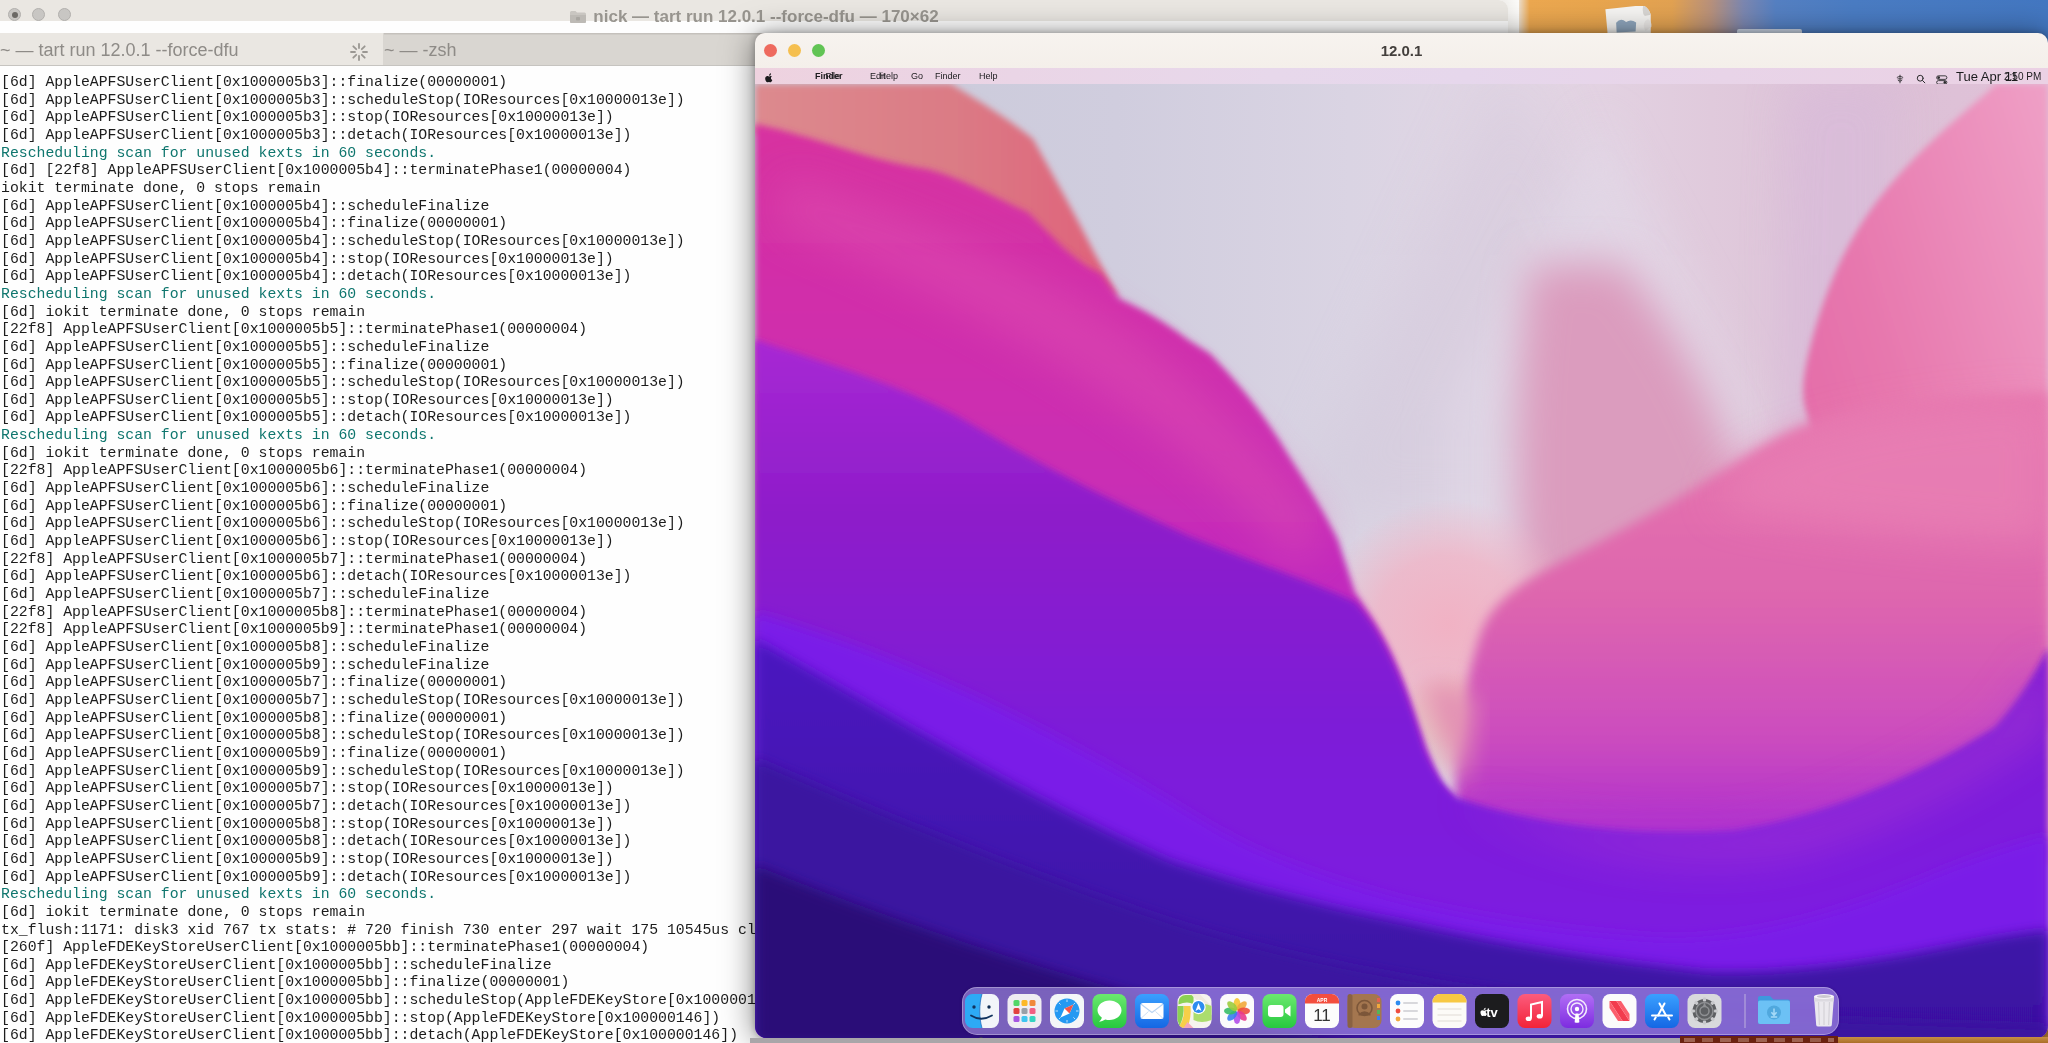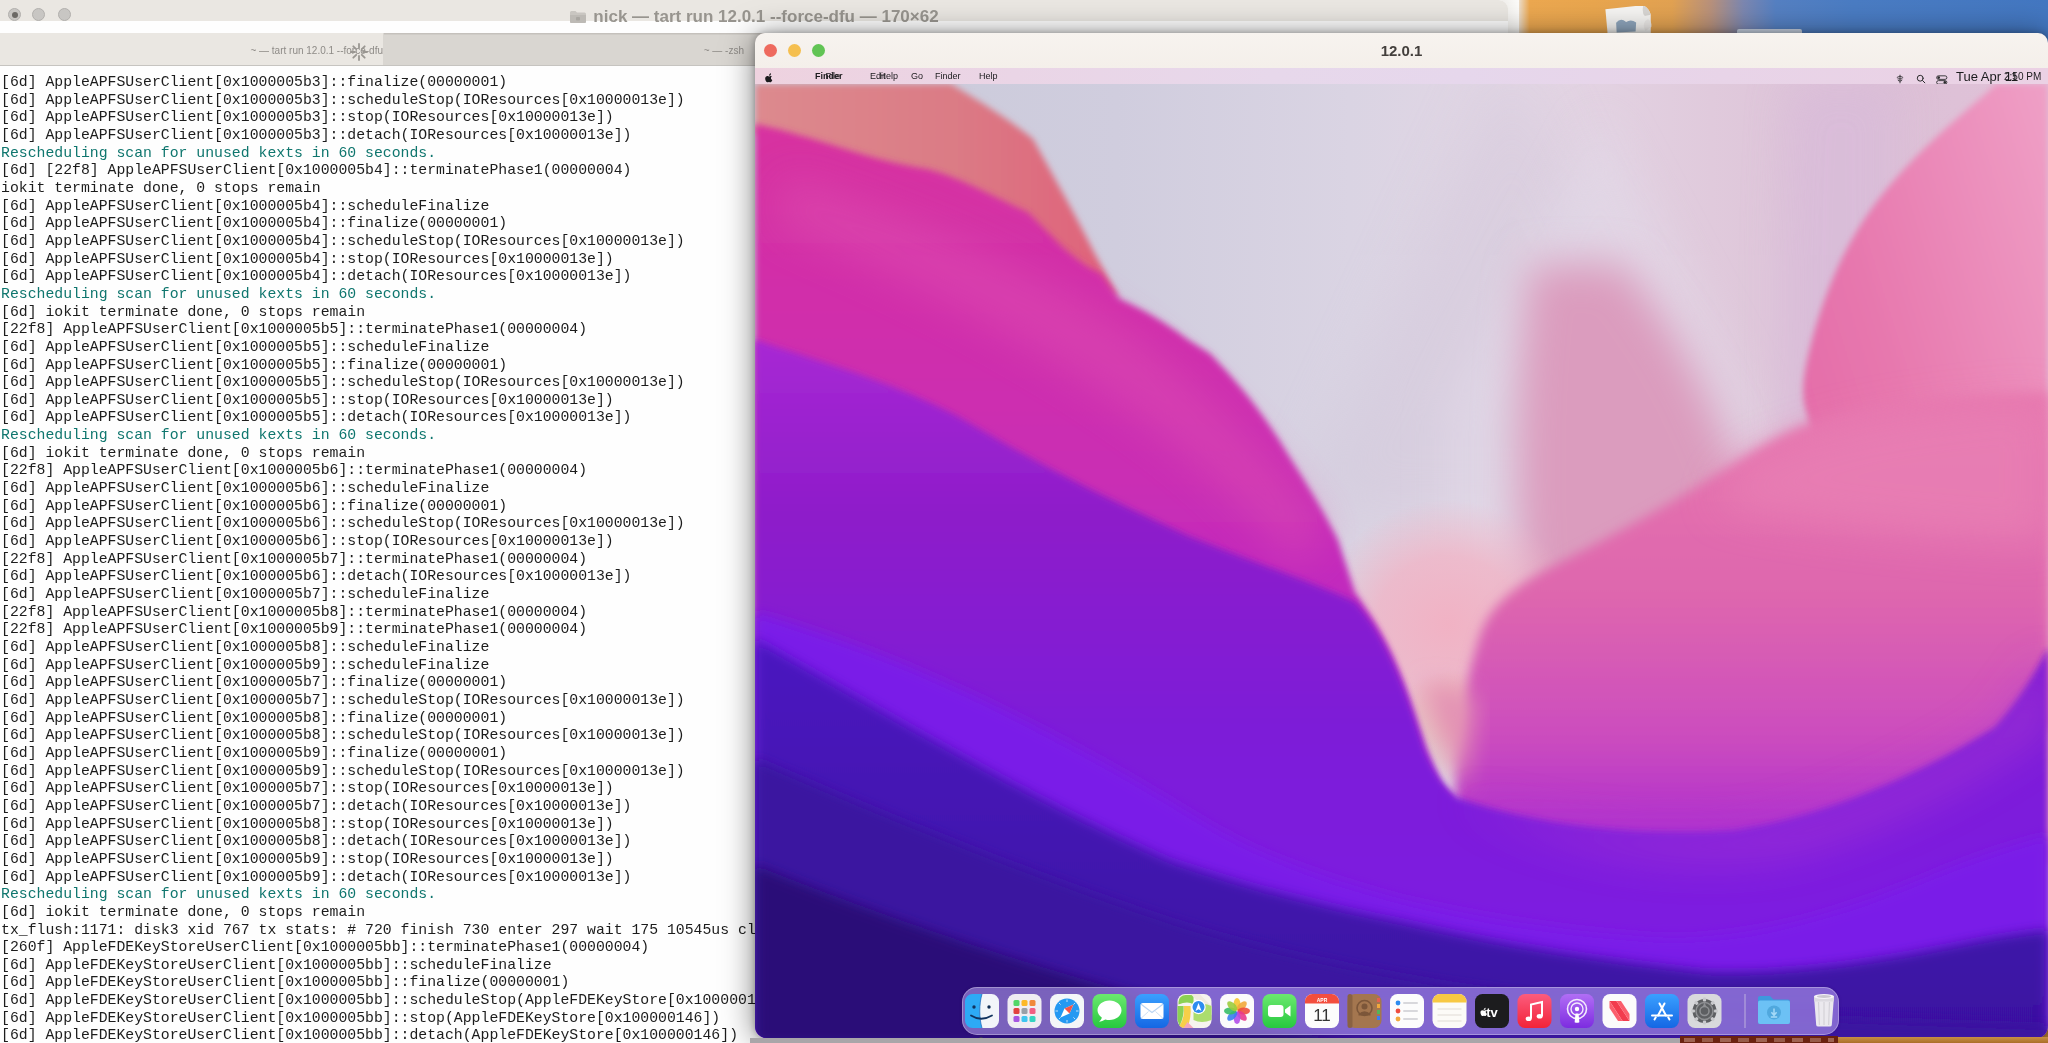--- a/index.html
+++ b/index.html
@@ -10,21 +10,21 @@
   #whitewedge{position:absolute;left:1496px;top:0;width:23px;height:33px;background:linear-gradient(90deg,#eceae6,#fdfcfa);}
   #docicon{position:absolute;left:1604px;top:6px;width:49px;height:29px;}
   #bluerect{position:absolute;left:1737px;top:29px;width:65px;height:6px;background:#ccd7e8;border-radius:2px 2px 0 0;}
   
   #term{position:absolute;left:0;top:0;width:1508px;height:1043px;border-radius:0 9px 0 0;overflow:hidden;background:#fefefe;}
   #termtitle{position:absolute;left:0;top:0;width:100%;height:21px;background:#eae7e2;}
   .tl{position:absolute;top:8px;width:13px;height:13px;border-radius:50%;background:#c8c6c3;border:0.5px solid #b2b0ad;box-sizing:border-box;}
   #termtitletext{position:absolute;left:0;top:0;width:100%;height:33px;line-height:33px;text-align:center;font-size:17px;font-weight:bold;color:#98958f;}
   #tabs{position:absolute;left:0;top:33px;width:100%;height:33px;background:#d9d6d1;box-sizing:border-box;}
   #tab1{position:absolute;left:0;top:0;width:383px;height:32px;background:#eae7e2;}
-  #tab1 .tabtext,#tab2 .tabtext{display:block;width:100%;text-align:right;line-height:35px;font-size:10px;color:#8e8b87;}
+  #tab1 .tabtext,#tab2 .tabtext{display:block;width:100%;text-align:left;line-height:35px;font-size:18px;color:#8e8b87;}
   #tab2{position:absolute;left:384px;top:0;width:760px;height:32px;box-shadow:inset 0 1.5px 0 rgba(160,156,150,0.35);}
   #tabs{border-bottom:1px solid #c6c4c0;}
   #termbody{position:absolute;left:0;top:66px;width:100%;height:977px;background:#fefefe;}
   #termbody pre{margin:0;padding:8px 0 0 1px;font-family:"Liberation Mono",monospace;font-size:14.8px;line-height:17.66px;color:#1c1c1c;}
   #termbody .y{color:#0f766e;}
   
   #vm{position:absolute;left:755px;top:33px;width:1293px;height:1005px;border-radius:10px 10px 12px 12px;overflow:hidden;
       box-shadow:0 3px 32px rgba(0,0,0,0.5), 0 0 7px rgba(0,0,0,0.28), inset 0 1px 0 rgba(110,85,95,0.30), inset 1px 0 0 rgba(110,85,95,0.18);}
   #vmtitle{position:absolute;left:0;top:0;width:100%;height:34.5px;background:linear-gradient(180deg,#f7f3ef,#f4efea);}
   #vmtitle .t{position:absolute;left:0;top:0;width:100%;height:18px;line-height:35px;text-align:center;font-size:15px;font-weight:bold;color:#433f3c;}

